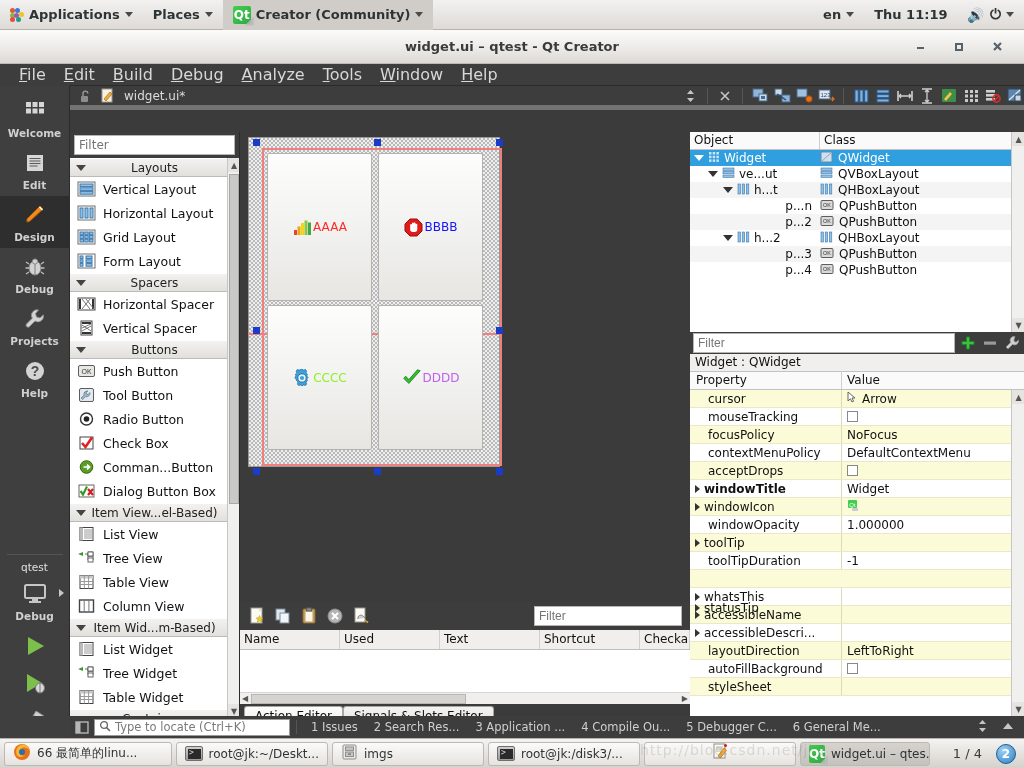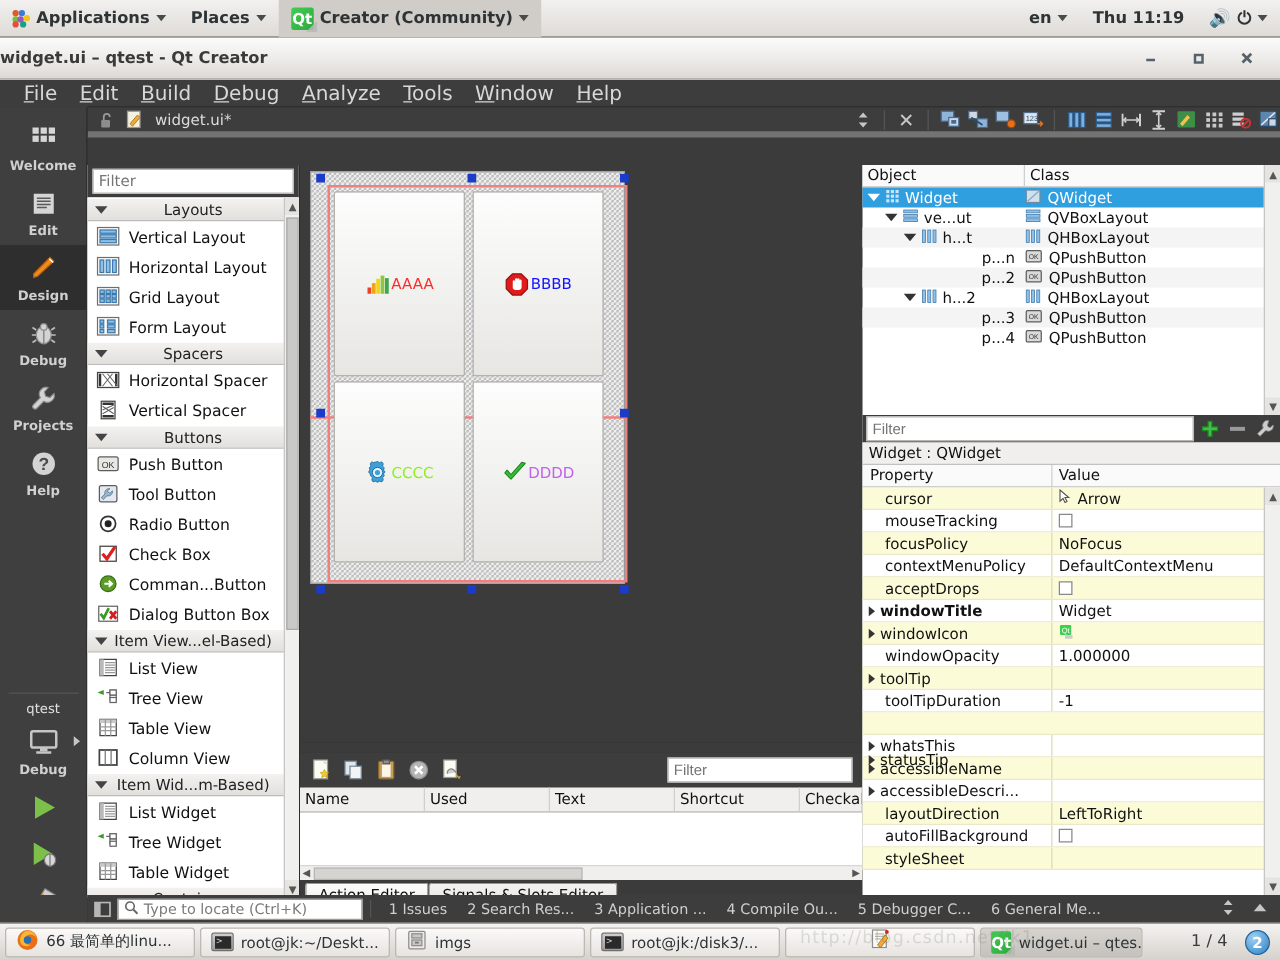--- a/index.html
+++ b/index.html
@@ -33,21 +33,21 @@
   .spk{ font-size:14px; }
 
   
   .qtwin{ position:absolute; left:0; top:30px; width:1024px; height:708px; background:#3b3b3b; }
   .titlebar{
     height:34px; width:100%;
     background:linear-gradient(180deg,#fbfbfa 0%,#ebe9e6 60%,#dcd9d5 100%);
     border-bottom:1px solid #bdb9b4;
     display:flex; align-items:center; position:relative;
   }
-  .title-text{ position:absolute; left:0; right:0; font-size:13px; color:#3a3a3a; font-weight:bold; }
+  .title-text{ position:absolute; left:0; right:0; text-align:center; font-size:13px; color:#3a3a3a; font-weight:bold; }
   .wbtns{ margin-left:auto; display:flex; gap:24px; padding-right:20px; z-index:2; color:#55626b; font-size:13px; }
   .wbtn{ cursor:default; width:14px;height:14px;display:flex;align-items:center;justify-content:center;}
 
   .menubar{
     height:22px; background:#3d3d3d; color:#d8d8d8; display:flex; align-items:center;
     padding-left:10px; font-size:16px; border-bottom:1px solid #2b2b2b;
   }
   .menubar .mi{ padding:2px 9px; }
   .menubar .mi u{ text-decoration:underline; }
 
@@ -1250,21 +1250,21 @@
               <path d="M5.5,1 L9,5 L2,5 Z M5.5,13 L2,9 L9,9 Z" fill="#c6c6c6"></path>
             </svg></span>
         <span><svg width="12" height="10" viewBox="0 0 12 10">
               <path d="M6,2 L11,8 L1,8 Z" fill="#c6c6c6"></path>
             </svg></span>
       </div>
     </div>
   </div>
 
   <div class="taskbar">
-    <div class="task" style="width:152px;">
+    <div class="task" style="width:168px;">
       <span>
         <svg width="18" height="18" viewBox="0 0 18 18">
             <circle cx="9" cy="9" r="8" fill="#e8701a"></circle>
             <path d="M9,1.6 a7.4,7.4 0 0 1 7.2,5.8 c-1.6,-2.6 -4.6,-3.4 -7,-2.4 c-2.3,1 -3.2,3.3 -2.6,5.2 c.7,2.2 3.3,3.1 5.3,2.1 c-2.3,2.6 -6.7,2.2 -8.4,-.9 A7.4,7.4 0 0 1 9,1.6 z" fill="#f7b733"></path>
             <circle cx="9" cy="9" r="3" fill="#2b6fb0"></circle>
           </svg>
       </span>
       <span>66 最简单的linu...</span>
     </div>
     <div class="task" style="width:152px;">

